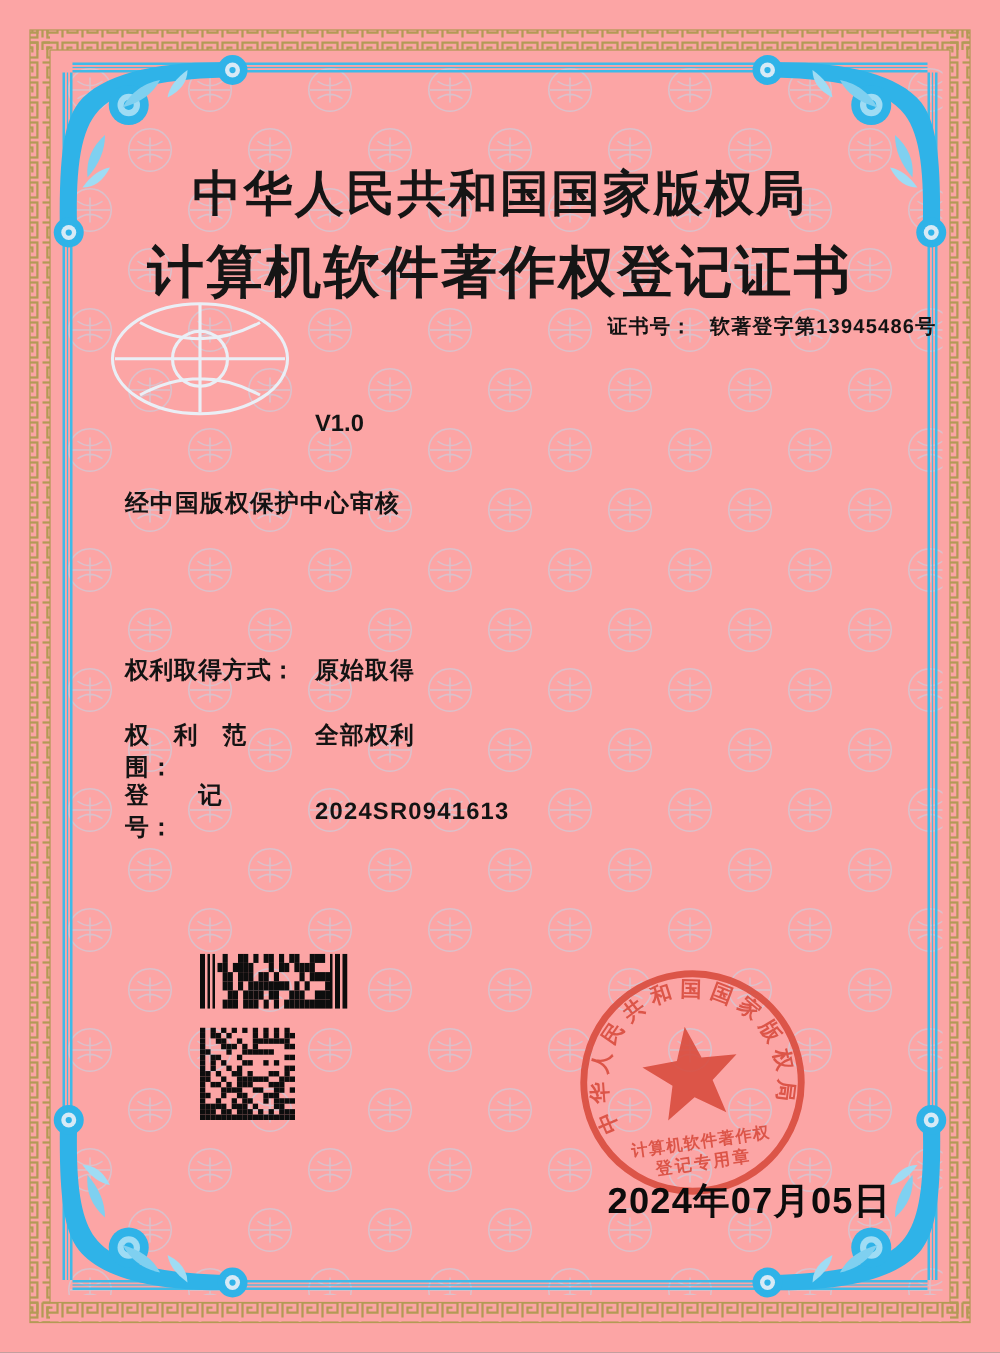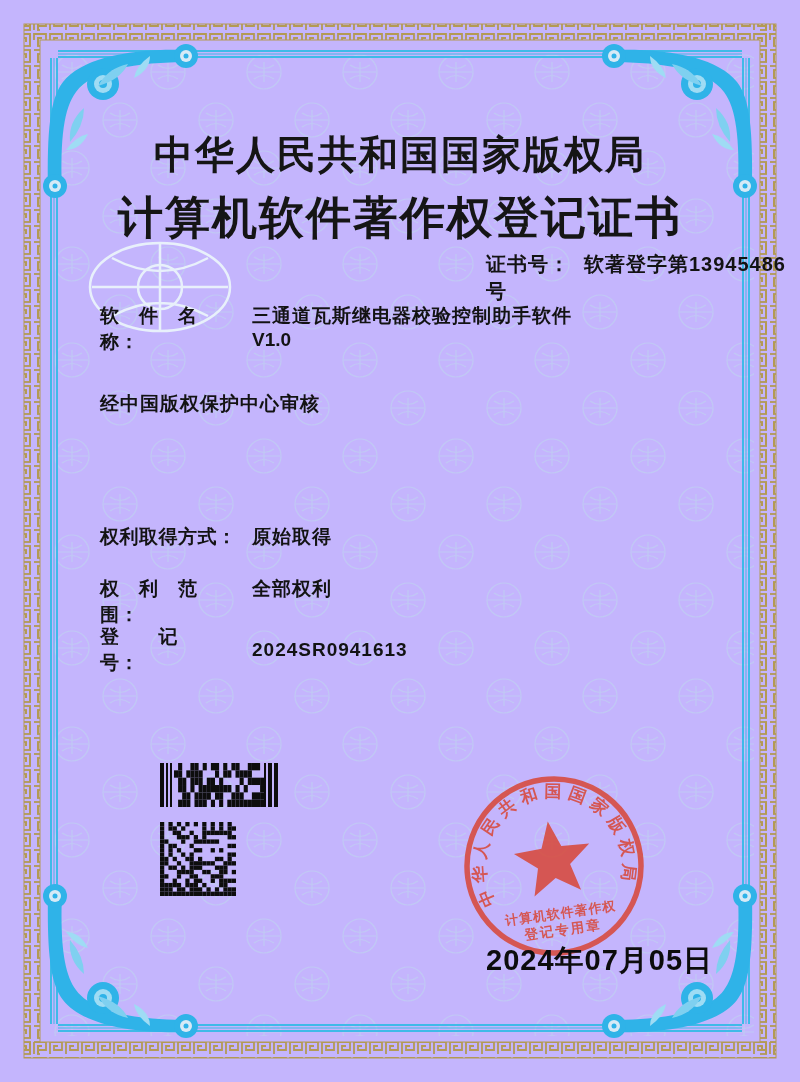--- a/index.html
+++ b/index.html
@@ -1,36 +1,36 @@
 <!DOCTYPE html>
 <html><head>
 <meta charset="utf-8">
 <style>
   html,body{margin:0;padding:0;background:#9a9a9a;}
   .page{
     position:relative;width:800px;height:1082px;overflow:hidden;
-    background:#c4b5fd;
+    background:#fca5a5;
     font-family:"Liberation Sans", sans-serif;
     color:#131313;
   }
   .bg-svg{position:absolute;left:0;top:0;z-index:0;}
   .content{position:absolute;left:0;top:0;width:800px;height:1082px;z-index:2;}
   .authority{
     position:absolute;top:128px;left:0;width:100%;text-align:center;
     font-family:"Liberation Serif", serif;font-weight:bold;
     font-size:39px;letter-spacing:2px;color:#151515;
   }
   .cert-title{
     position:absolute;top:188px;left:0;width:100%;text-align:center;
     font-family:"Liberation Serif", serif;font-weight:bold;
     font-size:45px;letter-spacing:2px;color:#151515;
   }
   .cert-no{
     position:absolute;top:251px;left:486px;
-    font-size:20px;font-weight:bold;letter-spacing:1px;
+    font-size:16px;font-weight:bold;letter-spacing:1px;
   }
   .cert-no .val{margin-left:14px;}
   .field{
     position:absolute;left:100px;width:640px;display:flex;
     font-size:19px;font-weight:bold;line-height:26px;
   }
   .field .label{flex:0 0 152px;letter-spacing:0.5px;}
   .field .value{letter-spacing:1px;}
   .f-software{top:303px;}
   .f-version{position:absolute;left:252px;top:329px;font-size:19px;font-weight:bold;}
@@ -130,24 +130,20 @@
 
   <div class="content">
 
     <div class="authority">中华人民共和国国家版权局</div>
     <div class="cert-title">计算机软件著作权登记证书</div>
 
     <div class="cert-no">
       <span>证书号：</span><span class="val">软著登字第13945486号</span>
     </div>
 
-    <div class="field f-software">
-      <span class="label">软　件　名　称：</span>
-      <span class="value">三通道瓦斯继电器校验控制助手软件</span>
-    </div>
     <div class="f-version">V1.0</div>
 
     <div class="field f-owner">
       <span class="value">经中国版权保护中心审核</span>
     </div>
 
     <div class="field f-scope">
       <span class="label">权　利　范　围：</span>
       <span class="value">全部权利</span>
     </div>

